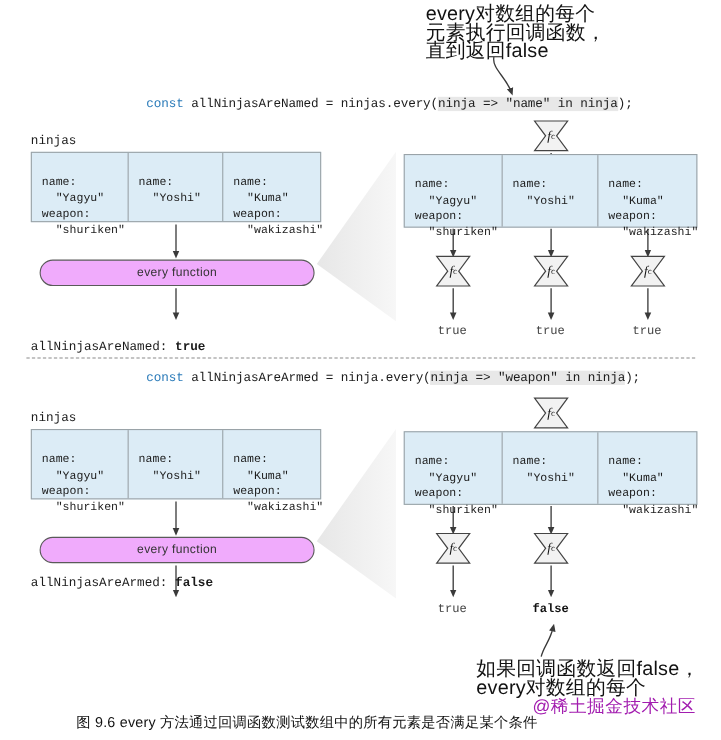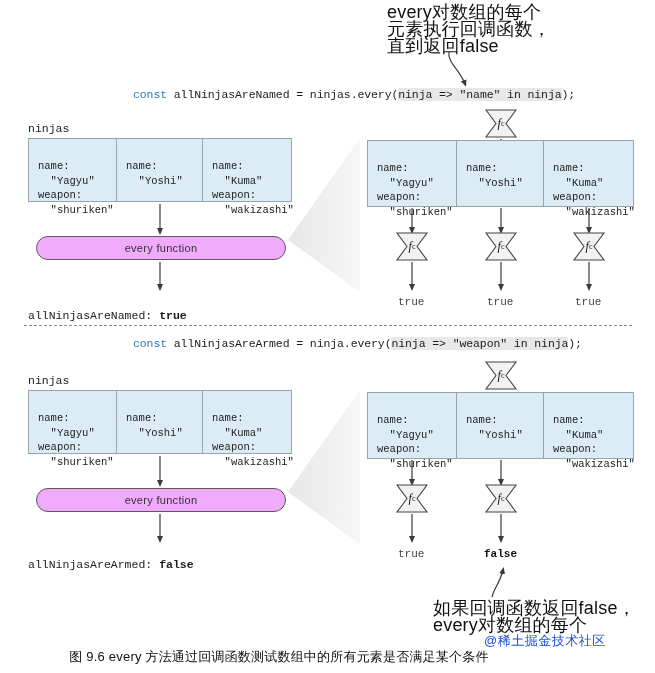--- a/index.html
+++ b/index.html
@@ -145,22 +145,22 @@
     position: absolute;
     left: 0; top: 648px; width: 558px;
     text-align: center;
     font-size: 13px;
     color: #111;
     letter-spacing: .2px;
   }
   #watermark {
     position: absolute;
     left: 484px; top: 632px;
-    font-size: 13px;
-    color: #1d4ed8;
+    font-size: 16px;
+    color: #a21caf;
     letter-spacing: .5px;
   }
 </style>
 </head>
 <body>
 
 <svg id="overlay" viewBox="0 0 655 673" xmlns="http://www.w3.org/2000/svg">
   <defs>
     <marker id="ah" markerWidth="8" markerHeight="8" refX="4" refY="4" orient="auto" markerUnits="userSpaceOnUse">
       <path d="M0,1 L7,4 L0,7 z" fill="#3a3a3a"></path>
@@ -299,21 +299,21 @@
   <div class="cell">name:
   "Kuma"
 weapon:
   "wakizashi"</div>
 </div>
 
 <div class="pill" id="pill-2">
   <span>every function</span>
 </div>
 
-<div class="result mono" style="left:28px; top:558px;"><span>allNinjasAreArmed:</span> <b>false</b></div>
+<div class="result mono" style="left:28px; top:524px;"><span>allNinjasAreArmed:</span> <b>false</b></div>
 
 <div class="arr" id="arr-right-2">
   <div class="cell">name:
   "Yagyu"
 weapon:
   "shuriken"</div>
   <div class="cell">name:
   "Yoshi"</div>
   <div class="cell">name:
   "Kuma"

